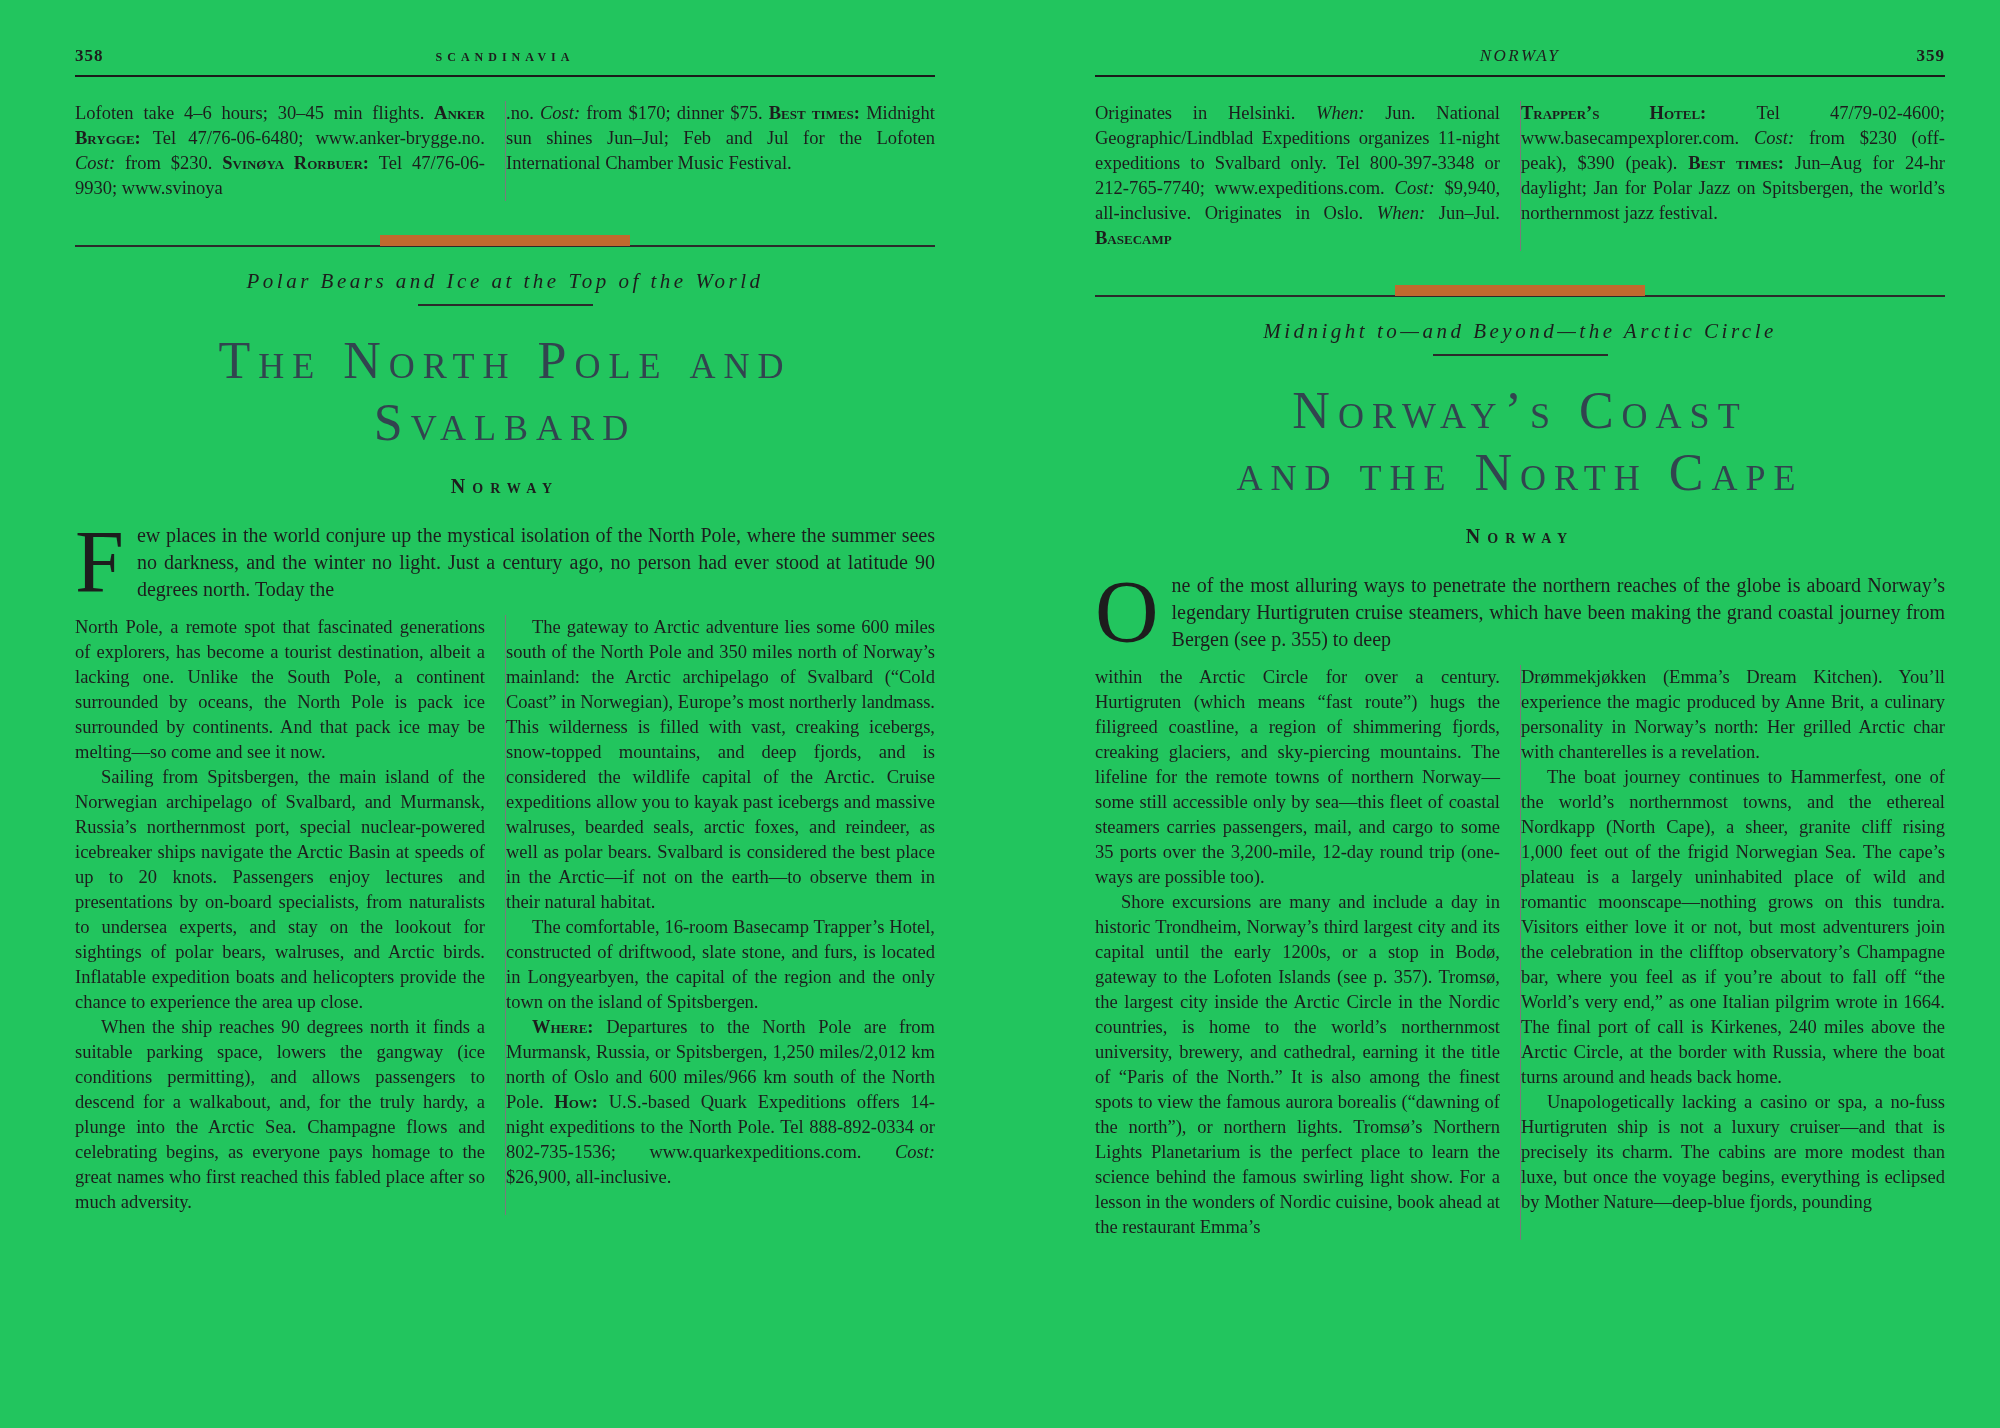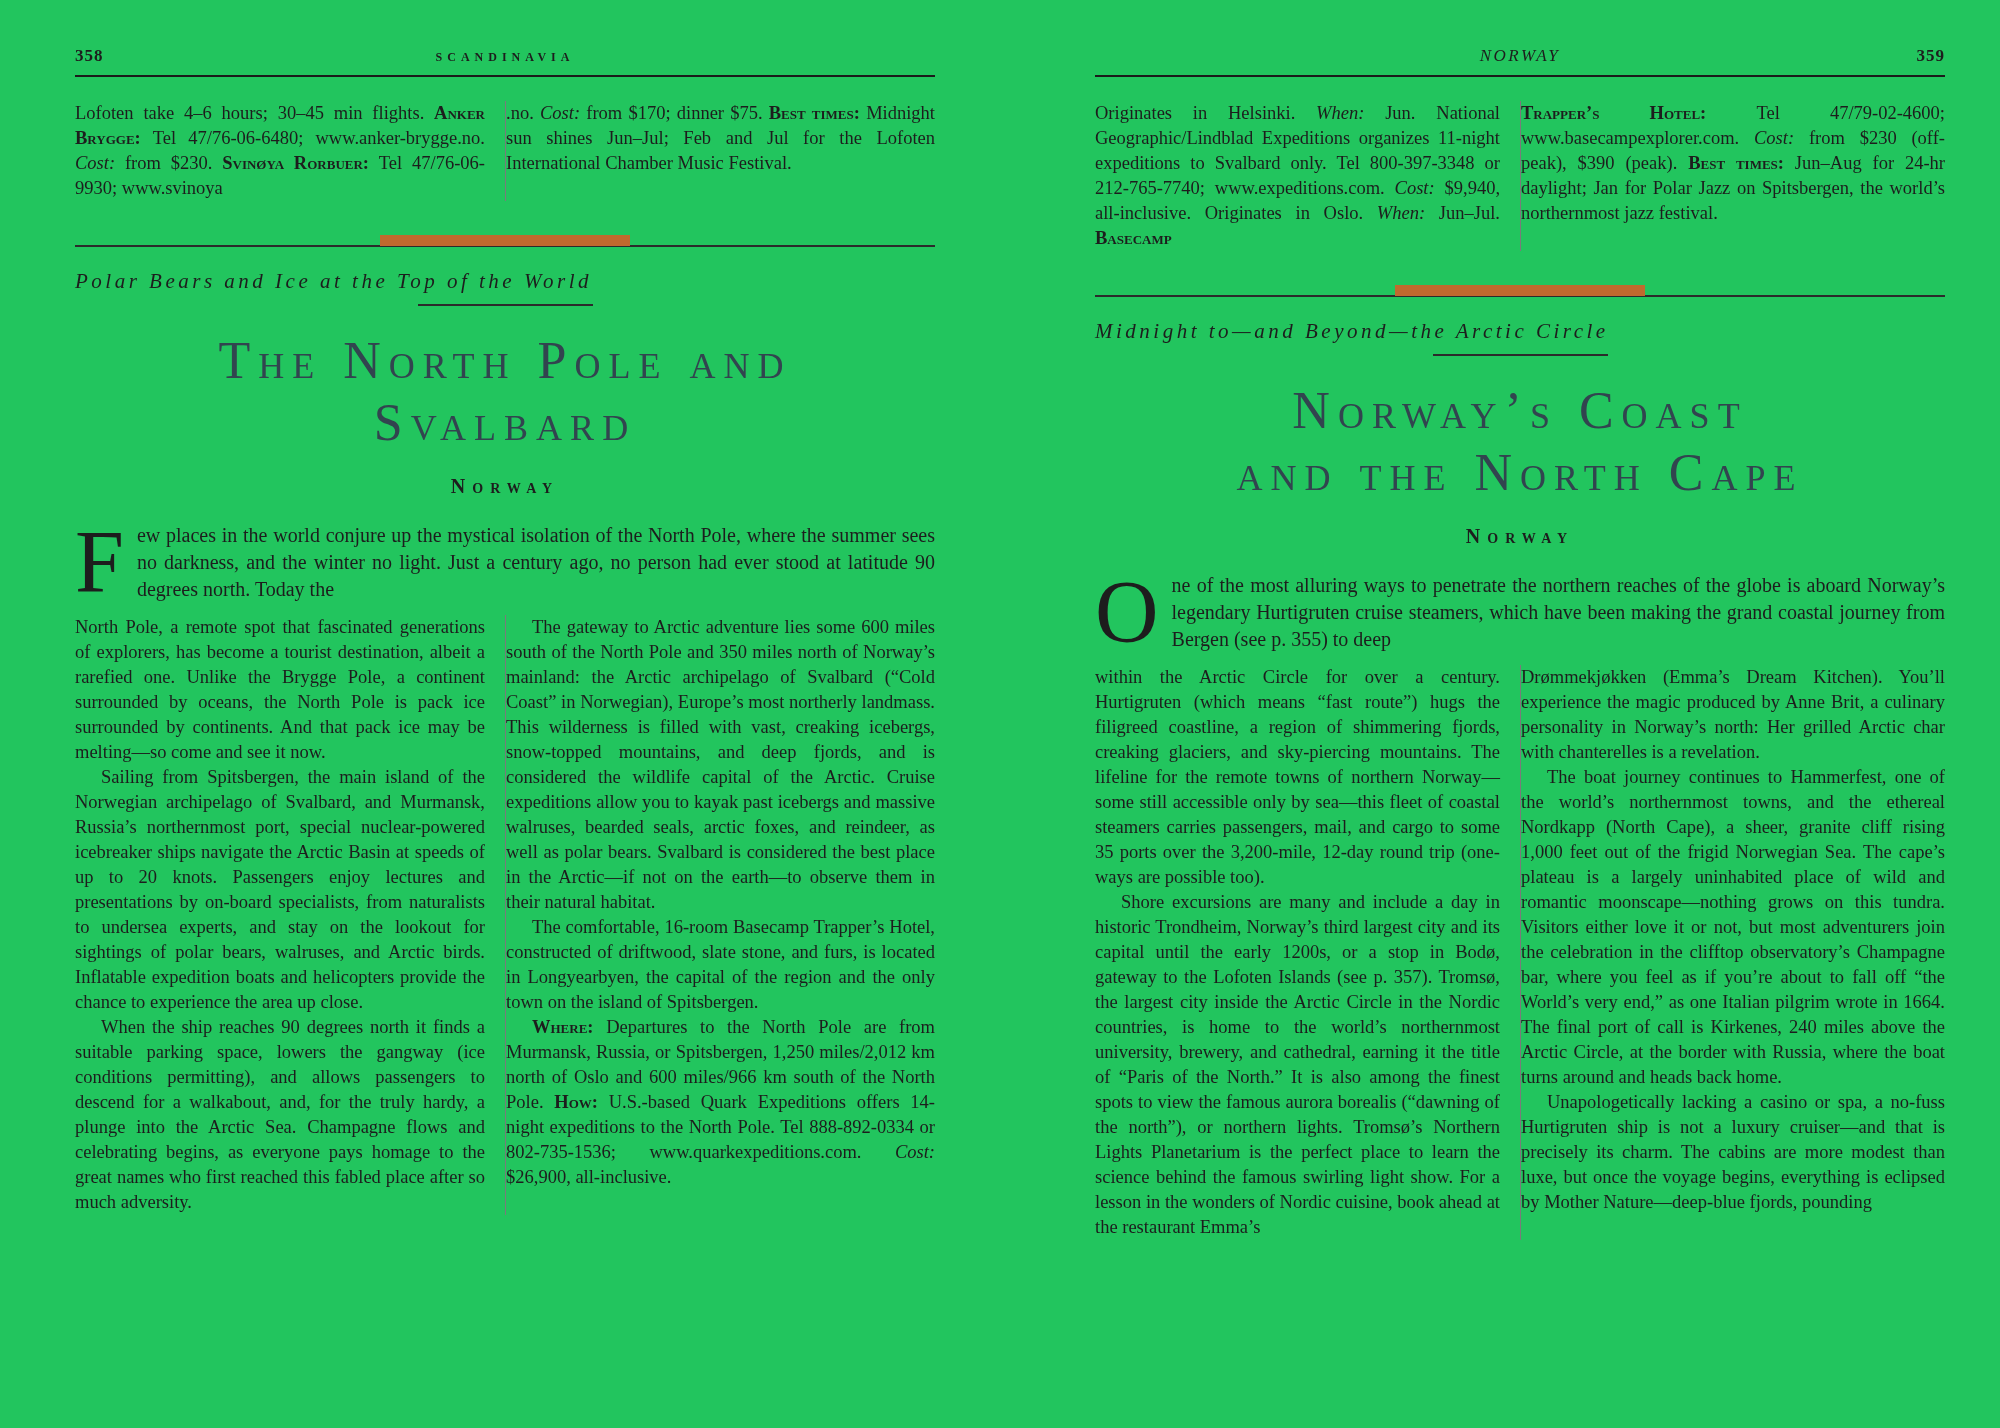--- a/index.html
+++ b/index.html
@@ -30,21 +30,21 @@
   .para.indent{text-indent:26px;}
   .run-b{font-weight:bold;font-variant:small-caps;}
   .run-i{font-style:italic;}
 
   
   .section-divider{position:relative;height:12px;margin-top:34px;}
   .divider-line{position:absolute;left:0;right:0;bottom:0;height:2px;background:#2b2b2b;}
   .divider-accent{position:absolute;left:50%;transform:translateX(-50%);bottom:1px;width:250px;height:11px;background:var(--accent,#c06a2e);}
 
   
-  .kicker{font-style:italic;font-size:21px;letter-spacing:3.5px;margin-top:22px;}
+  .kicker{text-align:center;font-style:italic;font-size:21px;letter-spacing:3.5px;margin-top:22px;}
   .kicker-rule{width:175px;height:2px;background:#2b2b2b;margin:10px auto 0;}
   .title{margin:24px 0 0;text-align:center;font-weight:normal;
          font-variant:small-caps;font-size:52px;line-height:1.2;
          letter-spacing:8px;color:var(--title,#32444f);}
   .title-line{display:block;}
   .region{text-align:center;font-weight:bold;font-variant:small-caps;letter-spacing:7px;font-size:20px;margin-top:20px;}
 
   
   .lede{margin-top:24px;text-align:justify;font-size:20px;line-height:27px;overflow:hidden;}
   .dropcap{float:left;font-size:88px;line-height:74px;padding:3px 13px 0 0;}
@@ -89,21 +89,21 @@
     </h1>
     <div class="region">Norway</div>
 
     <div class="lede">
       <span class="dropcap">F</span>
       <span class="lede-text">ew places in the world conjure up the mystical isolation of the North Pole, where the summer sees no darkness, and the winter no light. Just a century ago, no person had ever stood at latitude 90 degrees north. Today the</span>
     </div>
 
     <div class="body-cols bodytext">
       <div class="col">
-          <p class="para"><span class="run-p">North Pole, a remote spot that fascinated generations of explorers, has become a tourist destination, albeit a rarefied one. Unlike the Brygge Pole, a continent surrounded by oceans, the North Pole is pack ice surrounded by continents. And that pack ice may be melting—so come and see it now.</span></p>
+          <p class="para"><span class="run-p">North Pole, a remote spot that fascinated generations of explorers, has become a tourist destination, albeit a lacking one. Unlike the South Pole, a continent surrounded by oceans, the North Pole is pack ice surrounded by continents. And that pack ice may be melting—so come and see it now.</span></p>
           <p class="para indent"><span class="run-p">Sailing from Spitsbergen, the main island of the Norwegian archipelago of Svalbard, and Murmansk, Russia’s northernmost port, special nuclear-powered icebreaker ships navigate the Arctic Basin at speeds of up to 20 knots. Passengers enjoy lectures and presentations by on-board specialists, from naturalists to undersea experts, and stay on the lookout for sightings of polar bears, walruses, and Arctic birds. Inflatable expedition boats and helicopters provide the chance to experience the area up close.</span></p>
           <p class="para indent"><span class="run-p">When the ship reaches 90 degrees north it finds a suitable parking space, lowers the gangway (ice conditions permitting), and allows passengers to descend for a walkabout, and, for the truly hardy, a plunge into the Arctic Sea. Champagne flows and celebrating begins, as everyone pays homage to the great names who first reached this fabled place after so much adversity.</span></p>
         </div>
       <div class="col col-rule">
           <p class="para indent"><span class="run-p">The gateway to Arctic adventure lies some 600 miles south of the North Pole and 350 miles north of Norway’s mainland: the Arctic archipelago of Svalbard (“Cold Coast” in Norwegian), Europe’s most northerly landmass. This wilderness is filled with vast, creaking icebergs, snow-topped mountains, and deep fjords, and is considered the wildlife capital of the Arctic. Cruise expeditions allow you to kayak past icebergs and massive walruses, bearded seals, arctic foxes, and reindeer, as well as polar bears. Svalbard is considered the best place in the Arctic—if not on the earth—to observe them in their natural habitat.</span></p>
           <p class="para indent"><span class="run-p">The comfortable, 16-room Basecamp Trapper’s Hotel, constructed of driftwood, slate stone, and furs, is located in Longyearbyen, the capital of the region and the only town on the island of Spitsbergen.</span></p>
           <p class="para indent"><span class="run-b">Where: </span><span class="run-p">Departures to the North Pole are from Murmansk, Russia, or Spitsbergen, 1,250 miles/2,012 km north of Oslo and 600 miles/966 km south of the North Pole. </span><span class="run-b">How: </span><span class="run-p">U.S.-based Quark Expeditions offers 14-night expeditions to the North Pole. Tel 888-892-0334 or 802-735-1536; www.quarkexpeditions.com. </span><span class="run-i">Cost: </span><span class="run-p">$26,900, all-inclusive.</span></p>
         </div>
     </div>
   </div>

